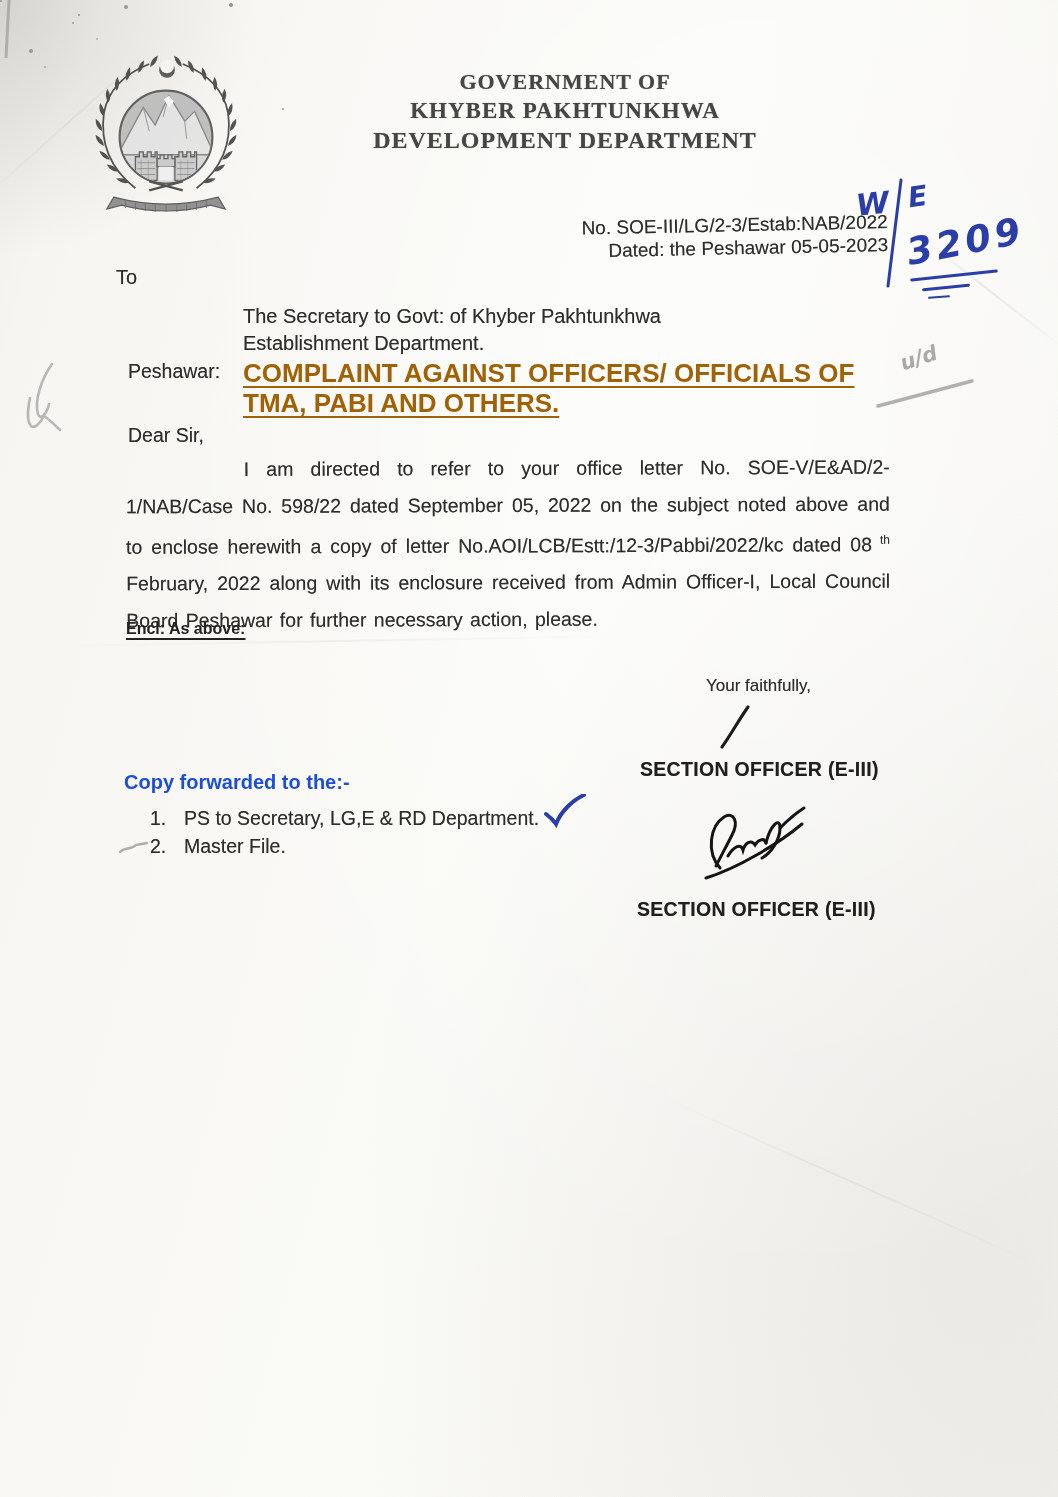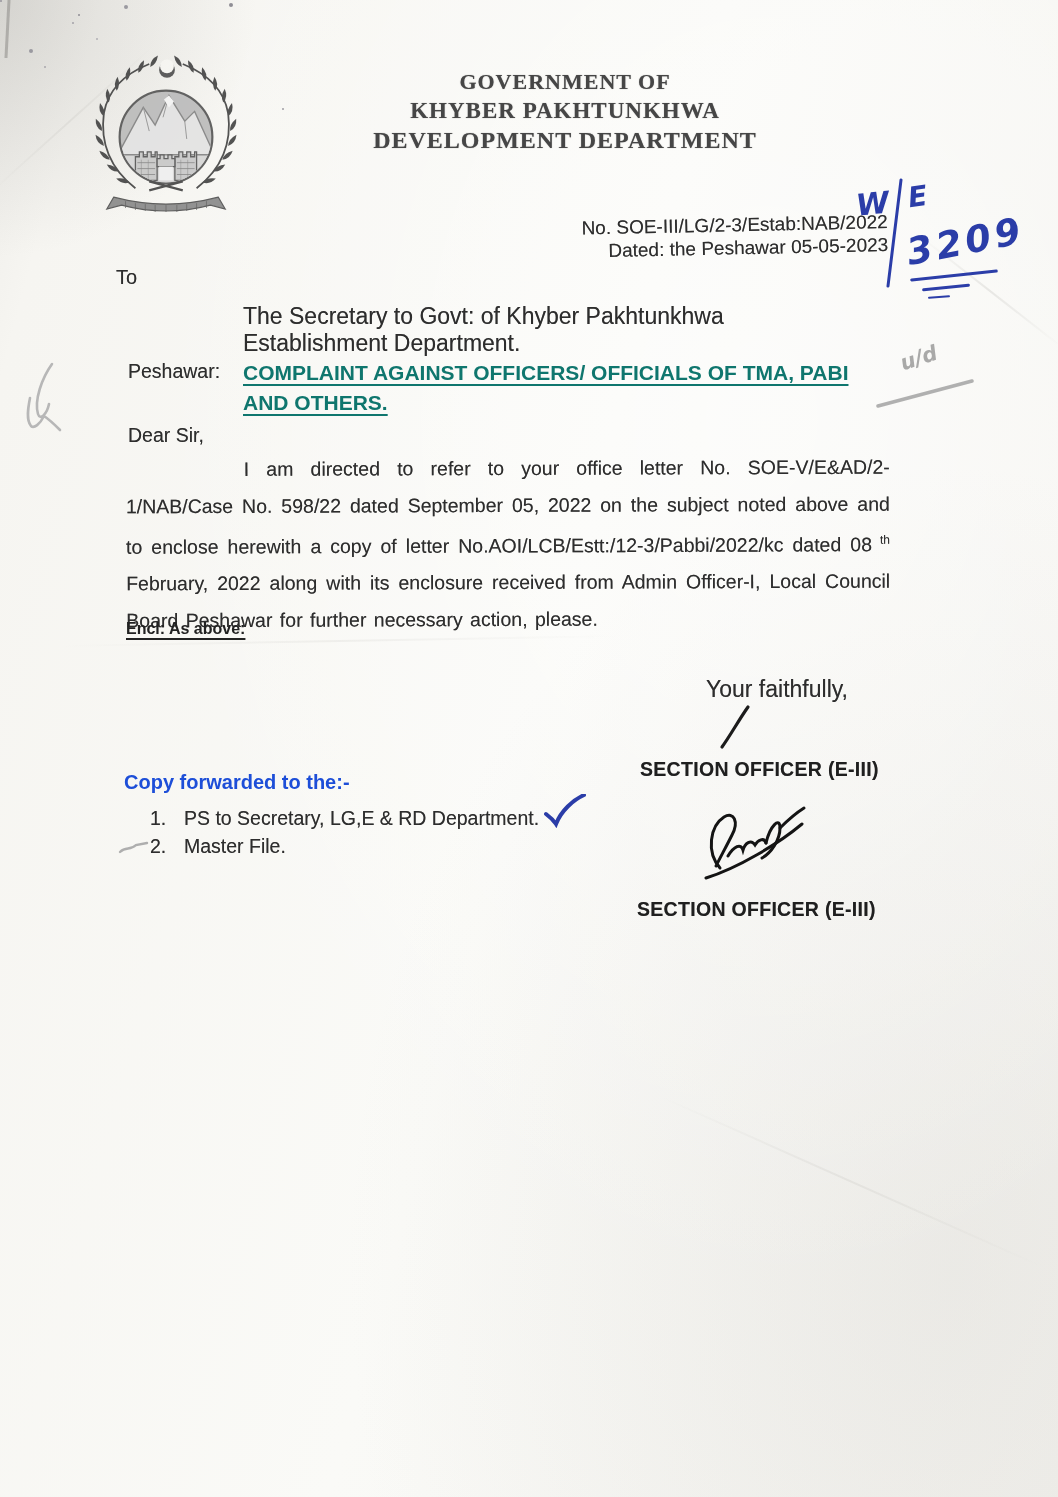--- a/index.html
+++ b/index.html
@@ -28,31 +28,31 @@
   .org-header .l3{font-size:24px;line-height:30px;}
   .org-header .l4{font-size:24px;line-height:30px;}
 
   .refblock{left:520px;top:214px;width:368px;text-align:right;font-size:19px;line-height:23px;transform:rotate(-1.2deg);}
 
   .ink{color:#2b3da8;font-family:"DejaVu Sans",sans-serif;font-style:italic;font-weight:700;}
   .ink-stroke{position:absolute;background:#2b3da8;border-radius:2px;}
   .pencil{color:#9b9b9b;font-family:"DejaVu Sans",sans-serif;font-style:italic;font-weight:700;}
 
   .to-label{left:116px;top:266px;font-size:20px;}
-  .addressee{left:243px;top:303px;font-size:23px;line-height:27px;}
+  .addressee{left:243px;top:303px;font-size:20px;line-height:27px;}
   .subject-label{left:128px;top:360px;font-size:19.5px;}
-  .subject-text{left:243px;top:358px;width:648px;font-size:21px;font-weight:700;line-height:30px;
-    text-decoration:underline;text-decoration-thickness:2px;text-underline-offset:4px;color:#0f766e;}
+  .subject-text{left:243px;top:358px;width:648px;font-size:26px;font-weight:700;line-height:30px;
+    text-decoration:underline;text-decoration-thickness:2px;text-underline-offset:4px;color:#a16207;}
   .salutation{left:128px;top:424px;font-size:19.5px;text-align:center;}
   .bodypara{left:126px;top:450px;width:764px;font-size:19.5px;line-height:36.5px;
     text-align:justify;text-indent:118px;word-spacing:2px;transform:rotate(-0.2deg);}
   .bodypara sup{font-size:12px;margin-left:8px;}
   .encl{left:126px;top:620px;font-size:16px;font-weight:700;text-decoration:underline;
     text-decoration-thickness:2px;text-underline-offset:4px;color:#222;}
-  .closing{left:706px;top:676px;font-size:23px;}
+  .closing{left:706px;top:676px;font-size:17px;}
   .so{font-size:19.5px;font-weight:700;color:#1f1f1f;letter-spacing:0.3px;}
   .so1{left:640px;top:758px;}
   .so2{left:637px;top:898px;}
   .copyfwd{left:124px;top:771px;font-size:20px;font-weight:700;color:#1d4ed8;}
   .distlist{left:150px;top:804px;font-size:19.5px;line-height:28px;}
   .distlist .row{display:flex;}
   .distlist .num{width:34px;}
 </style>
 </head>
 <body>

